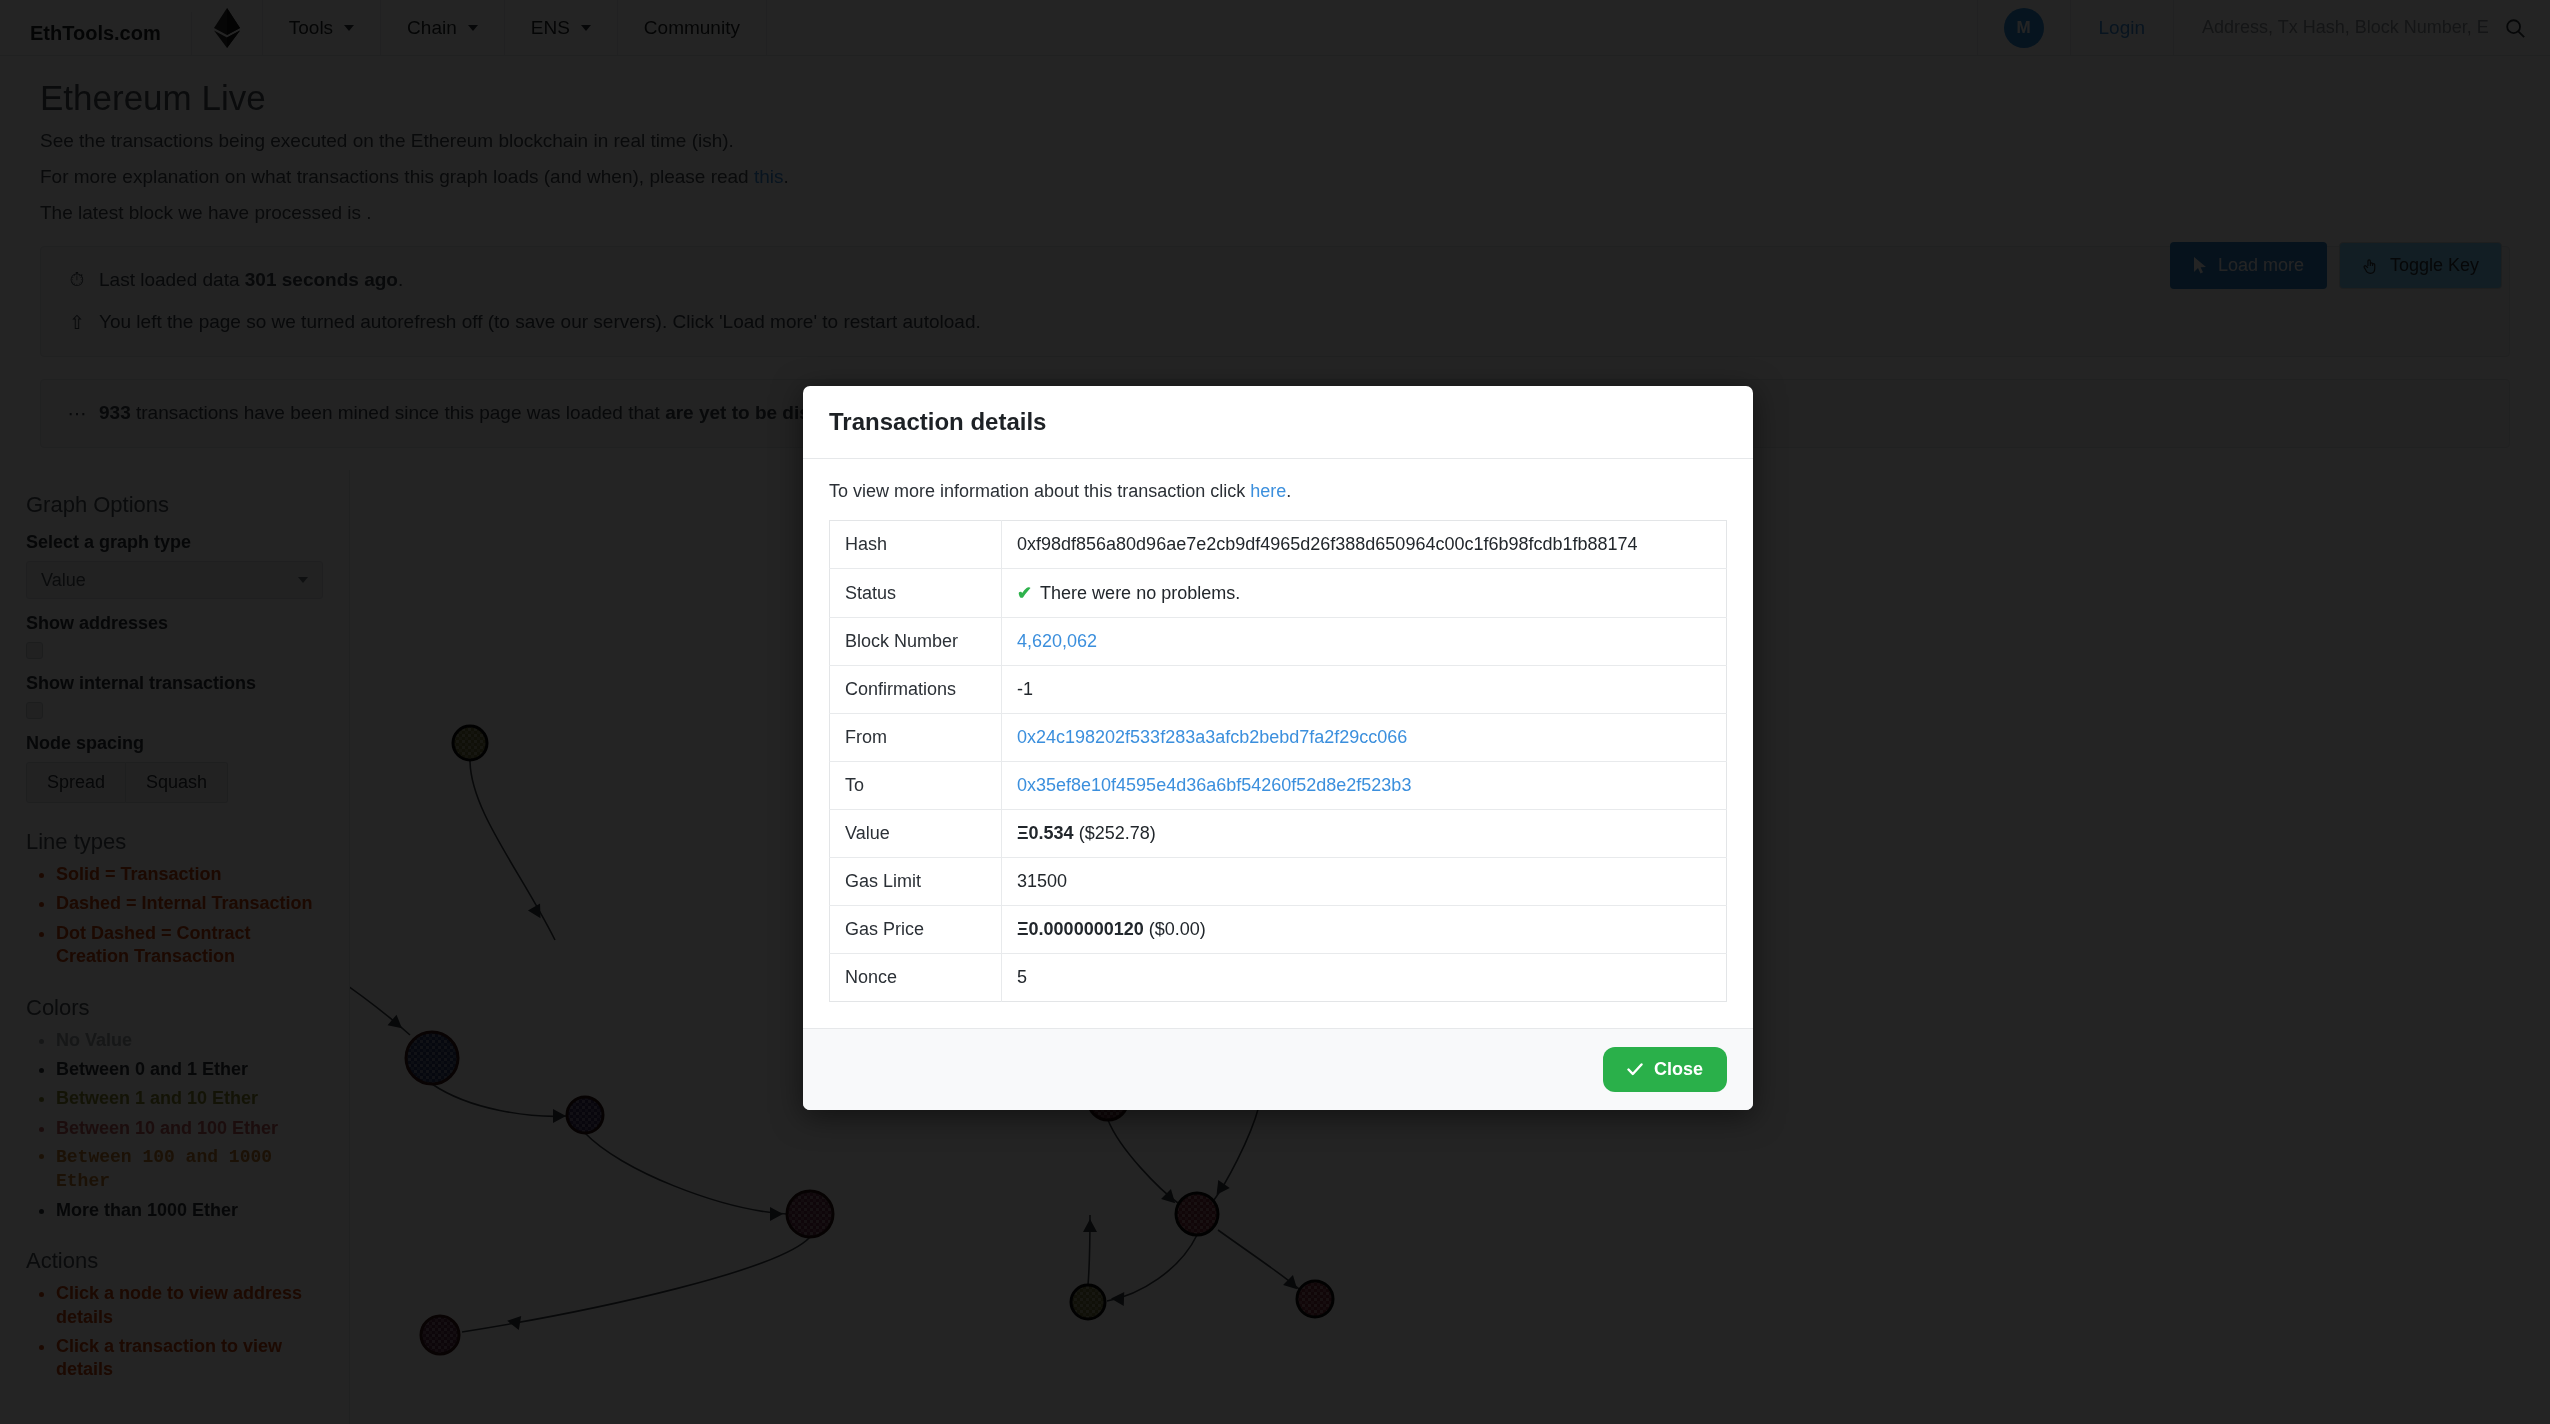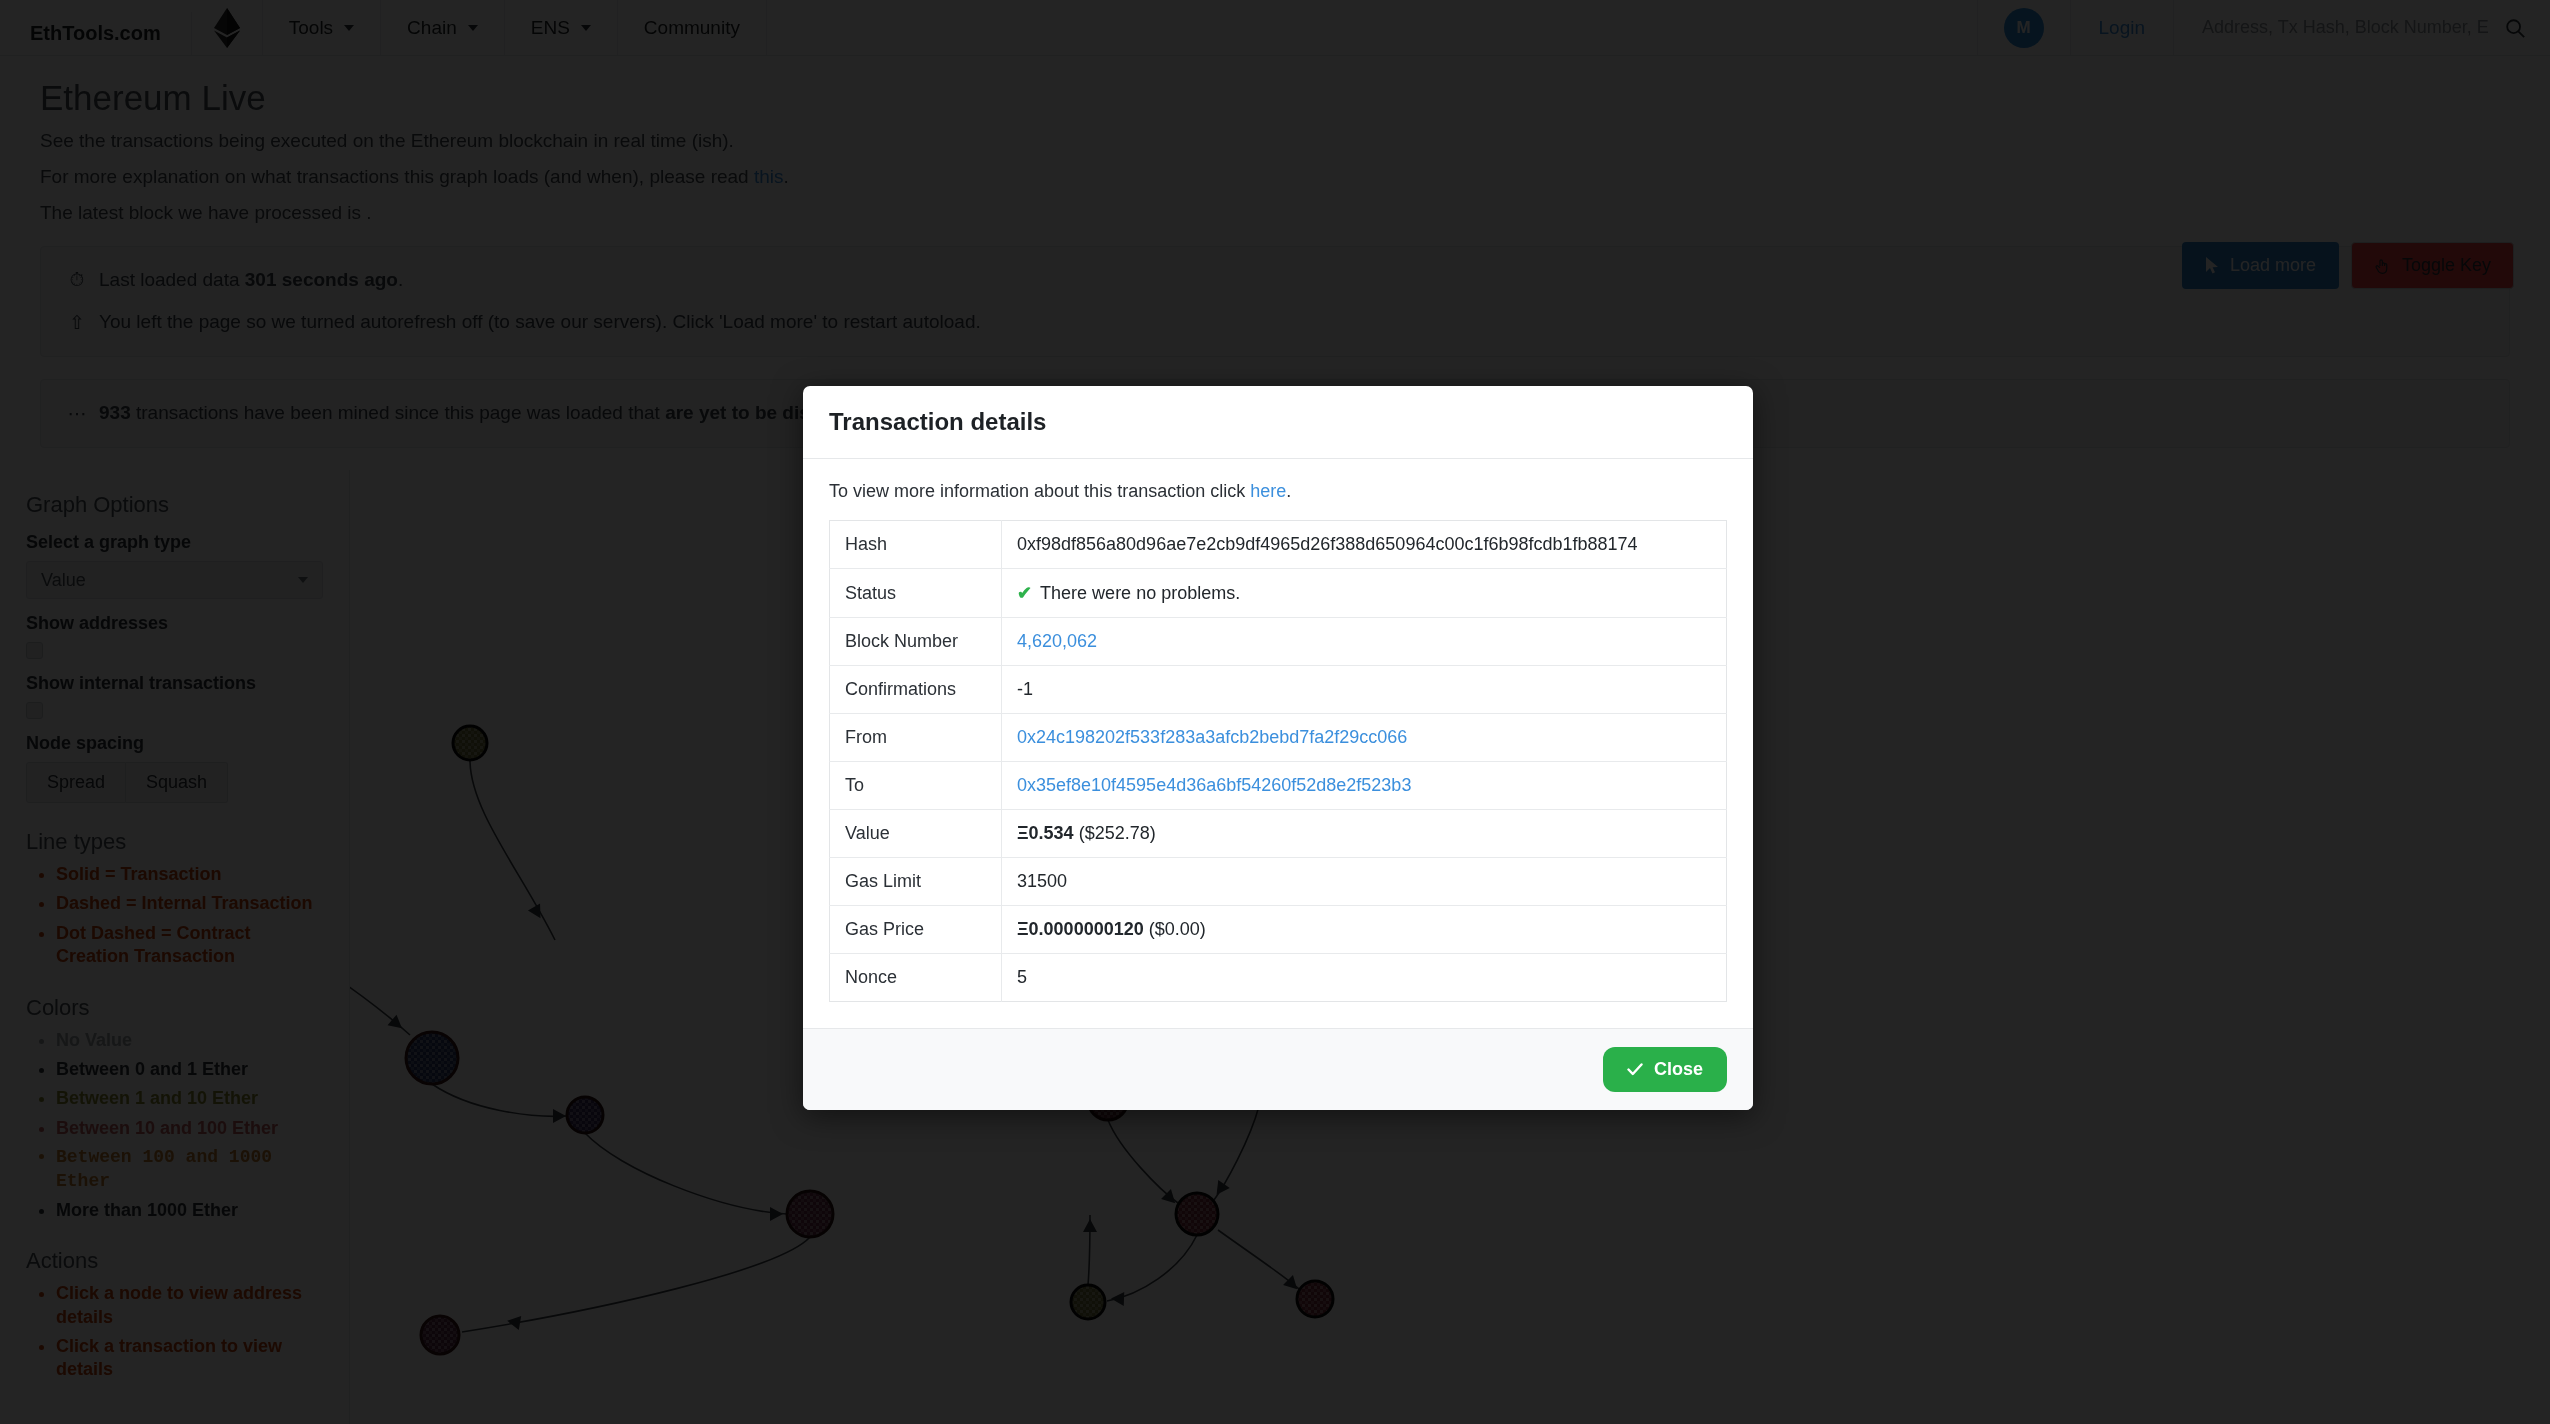--- a/index.html
+++ b/index.html
@@ -76,33 +76,33 @@
     font-size: 35px; font-weight: 400;
     color: #4a5158;
   }
   .hero p {
     margin: 0 0 14px 0;
     font-size: 19px; color: #41484f;
   }
   .link { color: #3b8fdd; text-decoration: none; }
 
   .btn-row {
-    position: absolute; right: 36px; top: 186px;
+    position: absolute; right: 48px; top: 186px;
     display: flex; gap: 12px;
   }
   .btn {
     display: inline-flex; align-items: center; gap: 11px;
     padding: 12px 22px;
     font-size: 18px; border-radius: 4px;
     border: 1px solid transparent;
     cursor: pointer; white-space: nowrap;
     font-family: "Liberation Sans", sans-serif;
   }
   .btn-primary { background: #2b7fc4; color: #fff; }
-  .btn-default { background: #ef4444; color: #2d3238; border-color: #d4d7da; }
+  .btn-default { background: #7dd3fc; color: #2d3238; border-color: #d4d7da; }
 
   
   .alert {
     background: #f4f5f6;
     border: 1px solid #e3e5e7;
     border-radius: 4px;
     padding: 22px 26px;
     margin-top: 22px;
   }
   .alert p {

